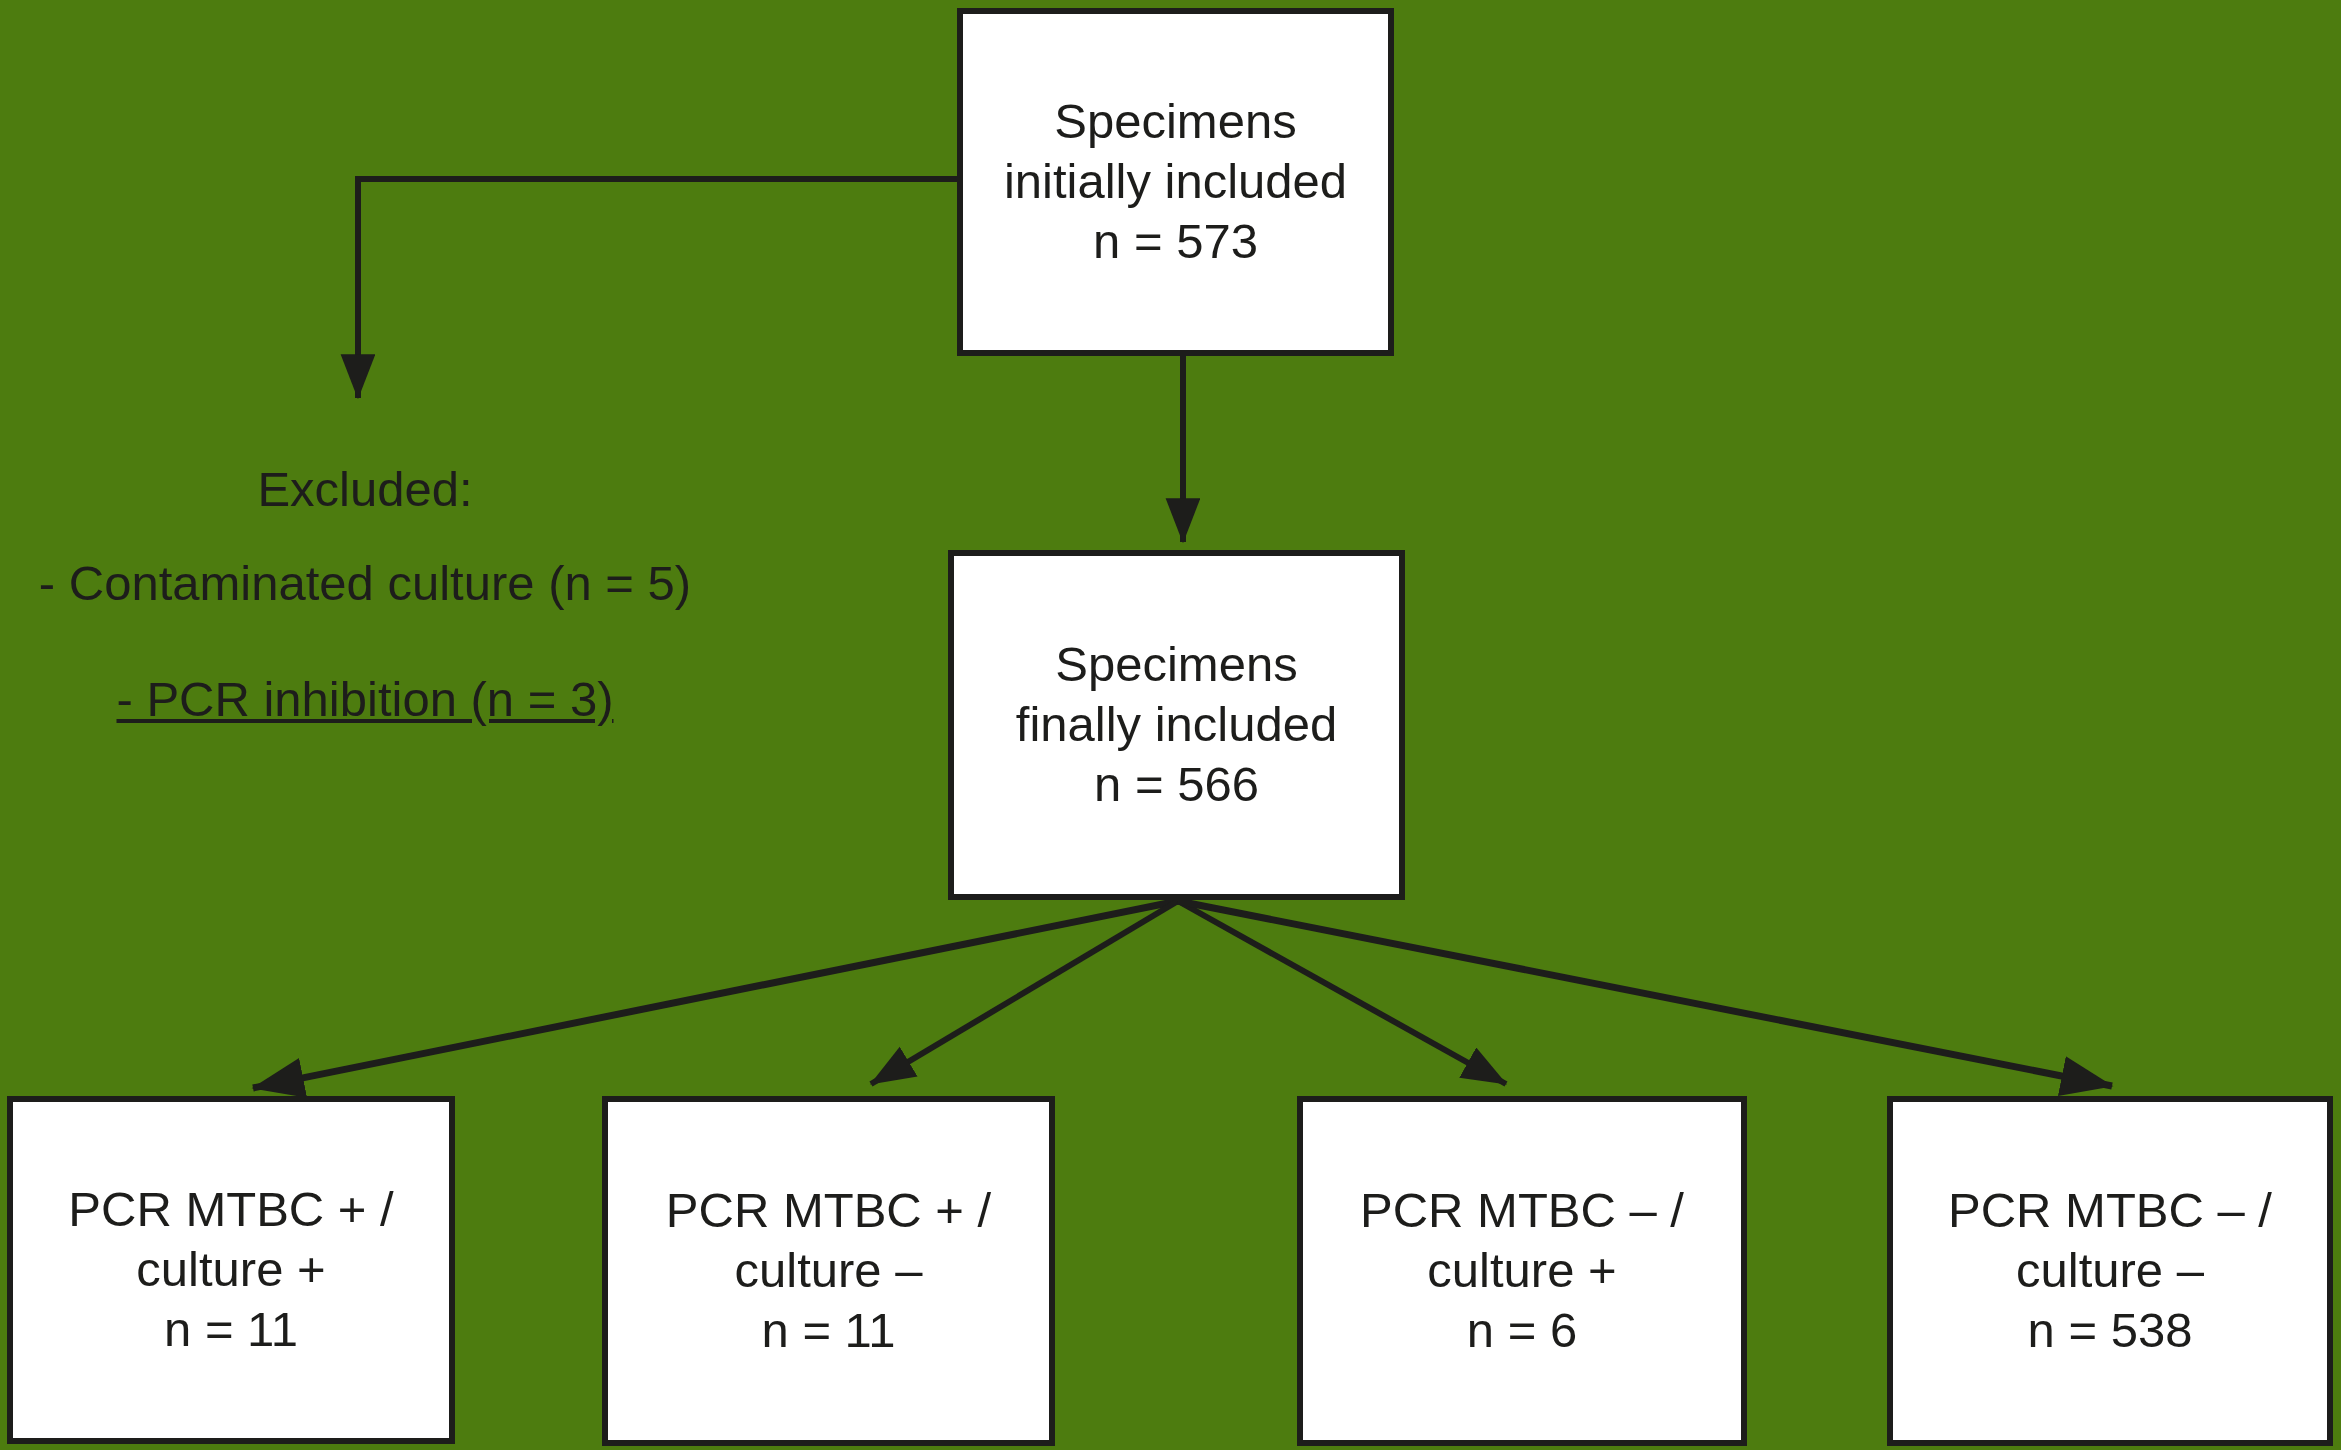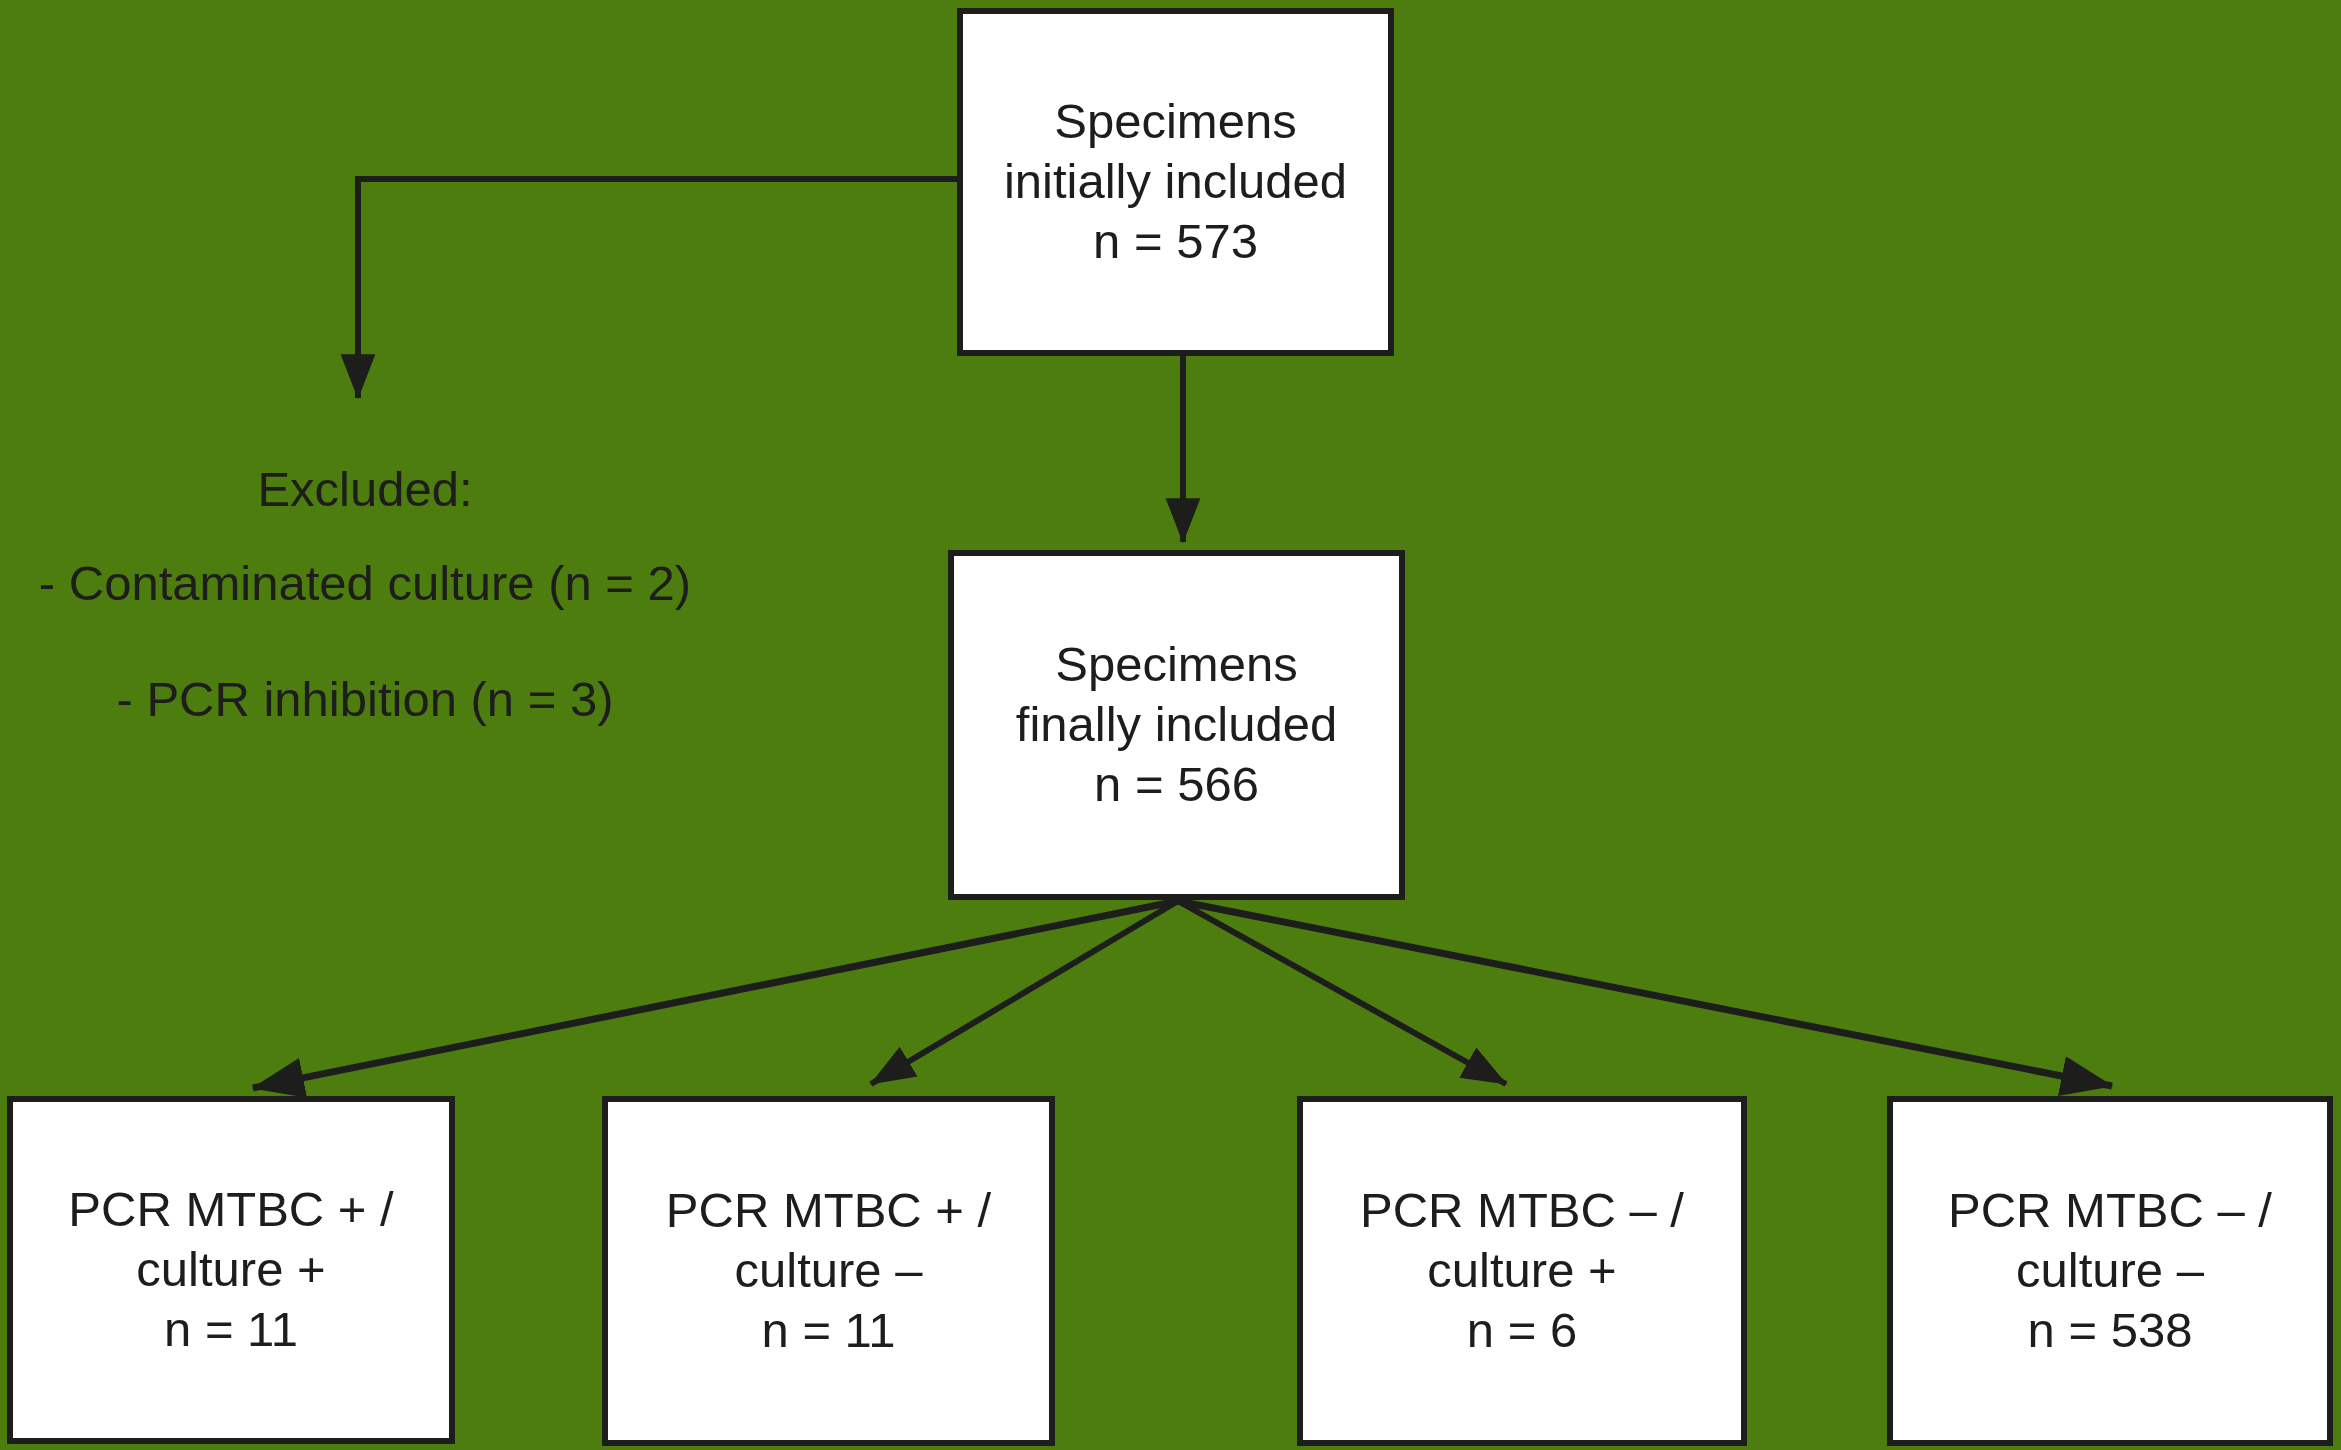--- a/index.html
+++ b/index.html
@@ -43,21 +43,21 @@
     left: 35px;
     top: 460px;
     width: 660px;
     text-align: center;
     font-size: 49px;
     line-height: 1.22;
     color: #1d1d1b;
   }
   .excluded-title { margin-bottom: 34px; }
   .excluded-item  { margin-bottom: 56px; }
-  .excluded-item:last-child { margin-bottom: 18px; }
+  .excluded-item:last-child { margin-bottom: 18px; text-decoration: underline; }
 </style>
 </head>
 <body>
 
 <div class="canvas">
 
   <svg class="arrows" viewBox="0 0 2341 1450" width="2341" height="1450" aria-hidden="true">
     <defs>
       <marker id="ah" markerWidth="8.2" markerHeight="6.2" refX="7.3" refY="2.9" orient="auto" markerUnits="strokeWidth">
         <path d="M0,0 L7.5,2.9 L0,5.8 Z" fill="#1d1d1b"></path>
@@ -76,21 +76,21 @@
 
     <line x1="1178" y1="901" x2="2112" y2="1086" stroke="#1d1d1b" stroke-width="7" marker-end="url(#ah)"></line>
   </svg>
 
   <div class="box box-initial">Specimens
 initially included
 n = 573</div>
 
   <div class="excluded-block">
     <div class="excluded-title">Excluded:</div>
-    <div class="excluded-item">- Contaminated culture (n = 2)</div>
+    <div class="excluded-item">- Contaminated culture (n = 5)</div>
     <div class="excluded-item">- PCR inhibition (n = 3)</div>
   </div>
 
   <div class="box box-final">Specimens
 finally included
 n = 566</div>
 
   <div class="box box-out1">PCR MTBC + /
 culture +
 n = 11</div>

